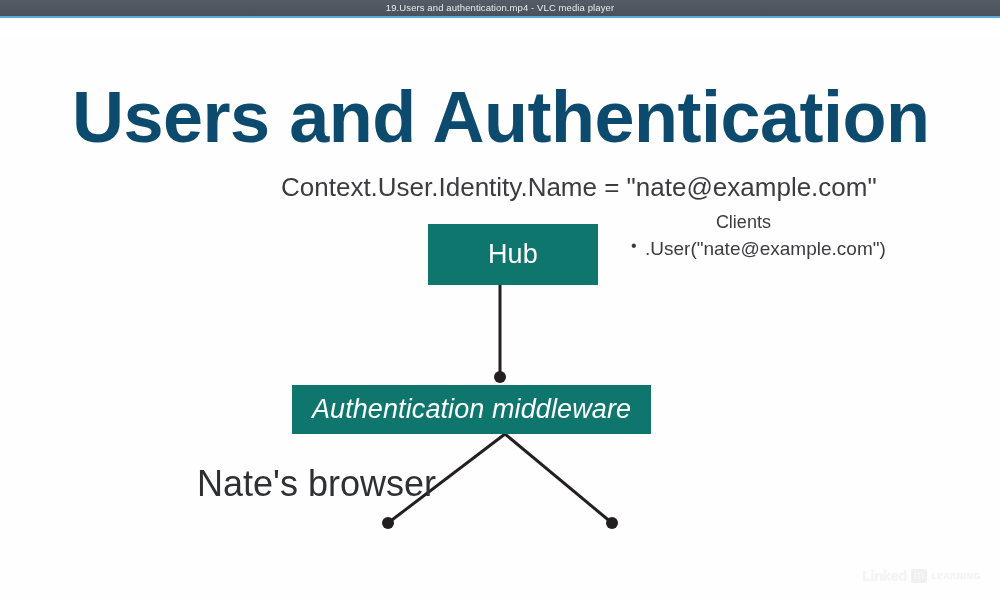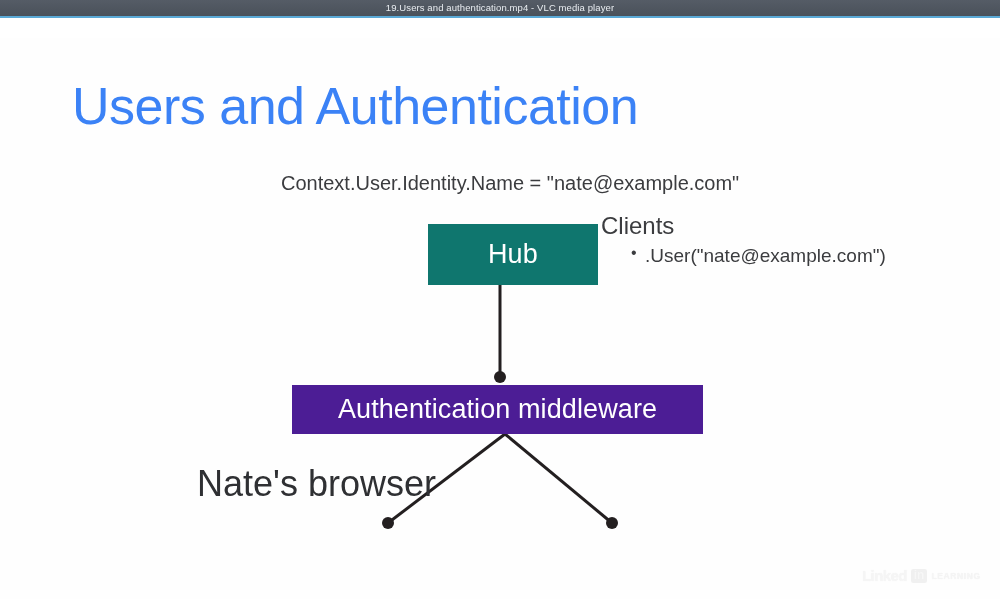--- a/index.html
+++ b/index.html
@@ -75,32 +75,32 @@
     width: 1000px;
     height: 561px;
     background: #fefefe;
     overflow: hidden;
   }
 
   .slide-title {
     position: absolute;
     left: 72px;
     top: 38px;
-    font-size: 52px;
-    font-weight: normal;
-    color: #3b82f6;
+    font-size: 72px;
+    font-weight: bold;
+    color: #0c4a6e;
     letter-spacing: -0.5px;
     white-space: nowrap;
   }
 
   .context-line {
     position: absolute;
     left: 281px;
     top: 134px;
-    font-size: 20px;
+    font-size: 26px;
     color: #3b3c3f;
     white-space: nowrap;
   }
 
   
   .hub-box {
     position: absolute;
     left: 428px;
     top: 186px;
     width: 170px;
@@ -117,24 +117,25 @@
     letter-spacing: 0.2px;
   }
 
   
   .clients-block {
     position: absolute;
     left: 601px;
     top: 174px;
   }
   .clients-title {
-    font-size: 24px;
+    font-size: 18px;
     color: #3b3c3f;
     white-space: nowrap;
     margin: 0 0 2px 0;
+    text-align: center;
   }
   .clients-list {
     margin: 0;
     padding: 0 0 0 30px;
     list-style: none;
   }
   .clients-list li {
     font-size: 19px;
     color: #3b3c3f;
     white-space: nowrap;
@@ -149,26 +150,27 @@
     top: -1px;
     font-size: 16px;
     color: #3b3c3f;
   }
 
   
   .mw-box {
     position: absolute;
     left: 292px;
     top: 347px;
-    width: 411px;
+    width: 359px;
     height: 49px;
-    background: #4c1d95;
+    background: #0f766e;
     display: flex;
     align-items: center;
     justify-content: center;
+    font-style: italic;
   }
   .mw-label {
     color: #ffffff;
     font-size: 27px;
     font-weight: 400;
     letter-spacing: 0.1px;
   }
 
   
   .node-label {

